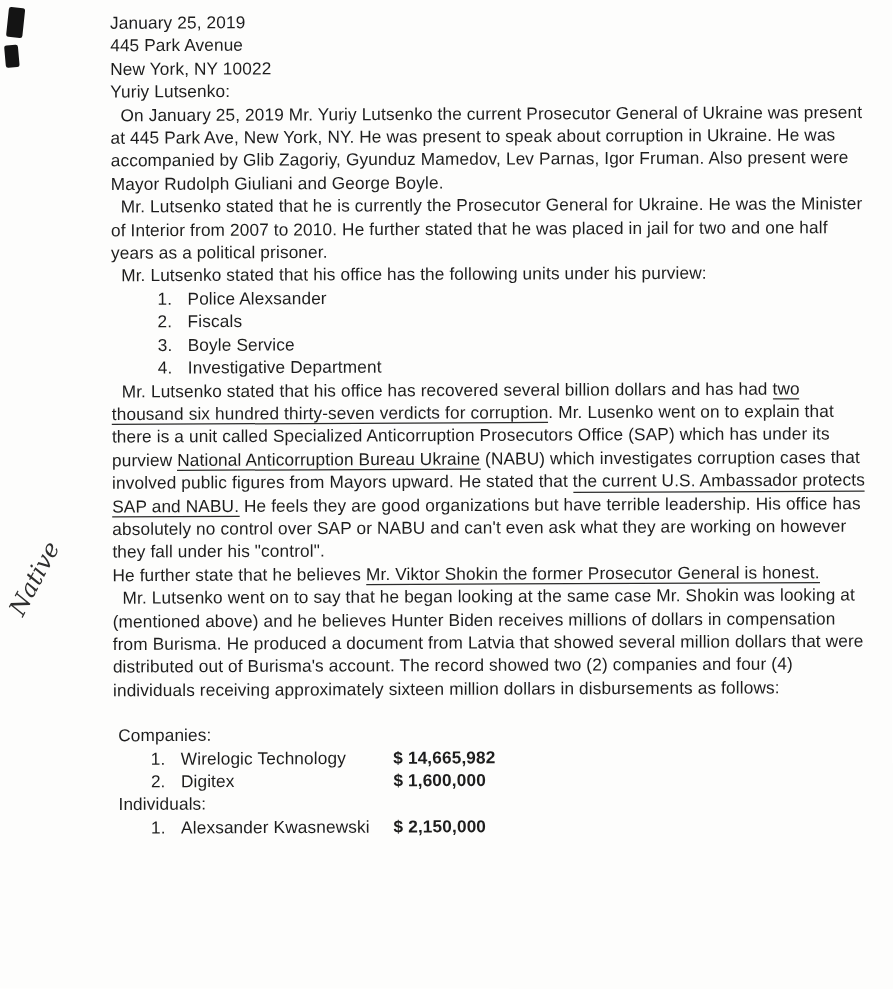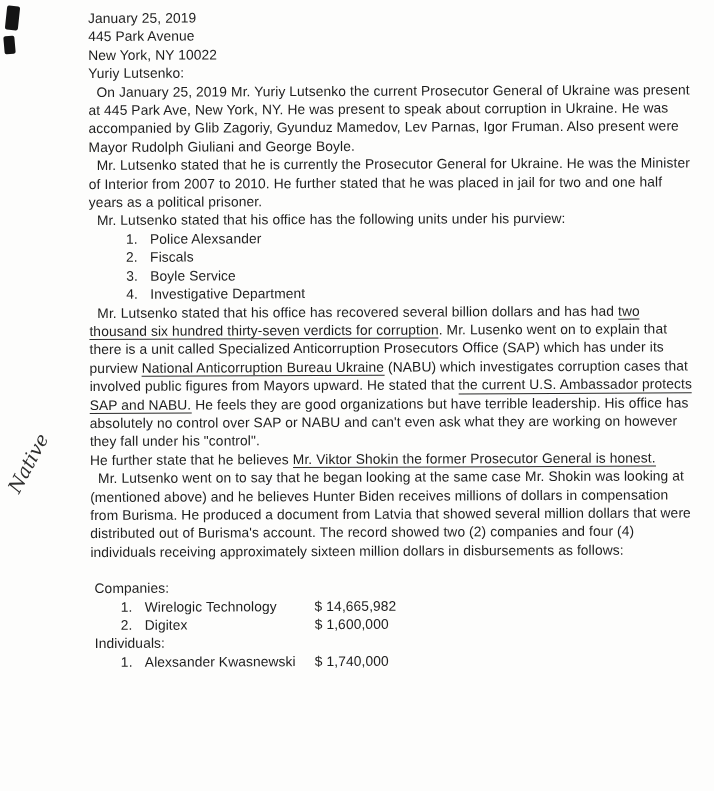--- a/index.html
+++ b/index.html
@@ -37,21 +37,21 @@
   .units .num { width: 24px; flex: 0 0 auto; }
   .u {
     border-bottom: 1.6px solid #2b2b2b;
     padding-bottom: 0.5px;
   }
   .disb { margin-top: 18px; }
   .disb .label { text-indent: 4px; }
   .disb .row { display: flex; padding-left: 30px; }
   .disb .num { width: 24px; flex: 0 0 auto; }
   .disb .nm  { width: 170px; flex: 0 0 auto; }
-  .disb .amt { flex: 0 0 auto; }
+  .disb .amt { flex: 0 0 auto; font-weight: bold; }
   .margin-note {
     position: absolute;
     left: -4px;
     top: 452px;
     transform: rotate(-62deg);
     transform-origin: center;
     font-family: "DejaVu Serif", serif;
     font-style: italic;
     font-size: 19px;
     color: #2e2e2e;
@@ -124,18 +124,18 @@
         <span class="num">2.</span>
         <span class="nm">Digitex</span>
         <span class="amt">$ 1,600,000</span>
       </div>
 
       <div class="label">Individuals:</div>
 
       <div class="row">
         <span class="num">1.</span>
         <span class="nm">Alexsander Kwasnewski</span>
-        <span class="amt">$ 1,740,000</span>
+        <span class="amt">$ 2,150,000</span>
       </div>
     </div>
 
   </div>
 </div>
 
 </body></html>

